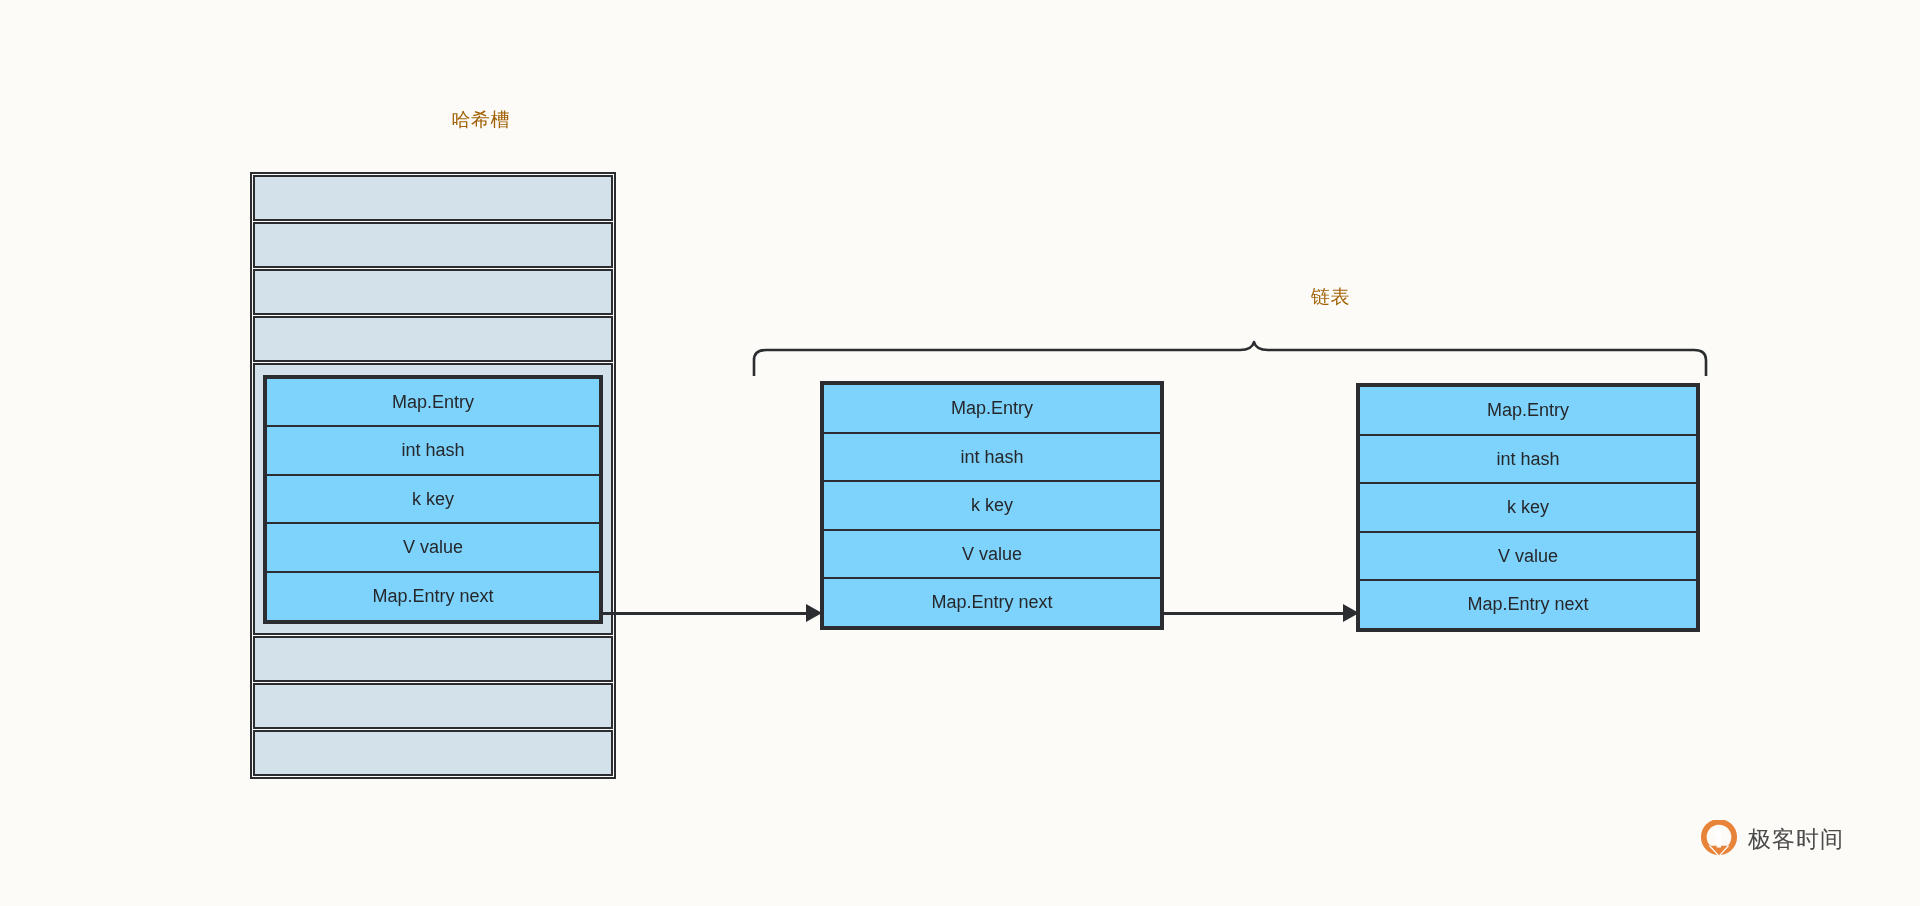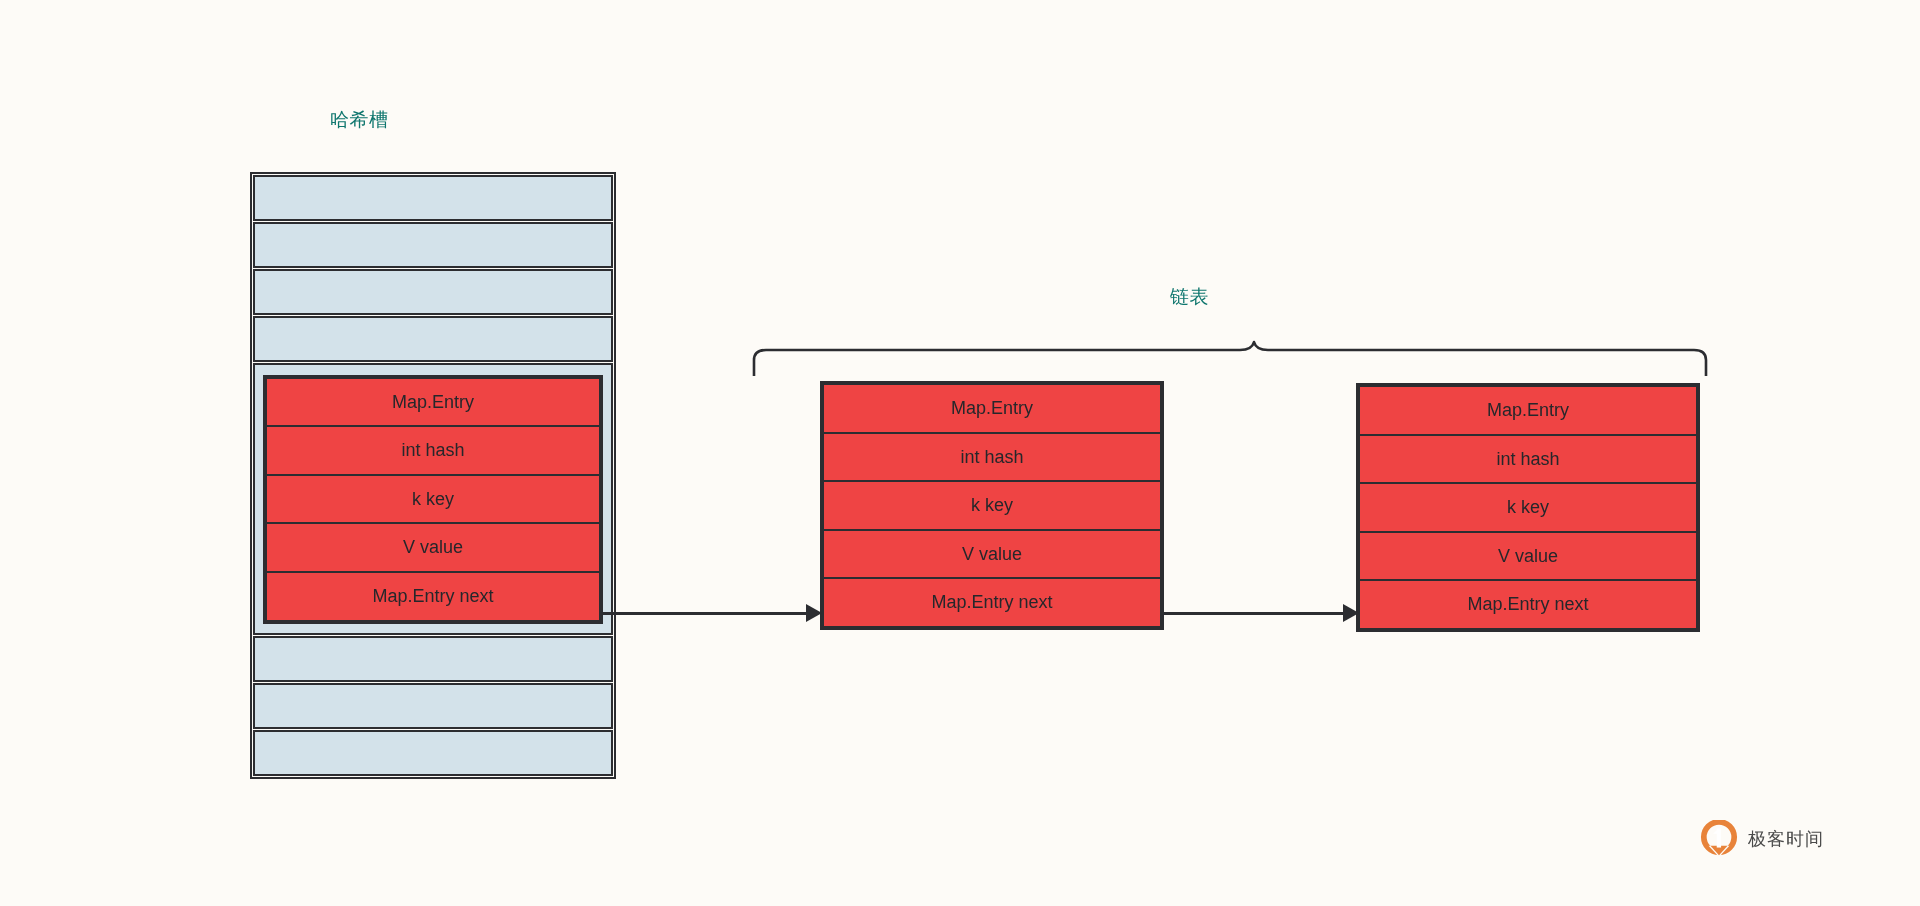--- a/index.html
+++ b/index.html
@@ -19,24 +19,24 @@
     left: 0;
     top: 0;
     width: 1920px;
     height: 906px;
   }
 
   
   .diagram-label {
     position: absolute;
     font-size: 19px;
-    color: #0f766e;
+    color: #a16207;
     white-space: nowrap;
     letter-spacing: 0.5px;
-    text-align: left;
+    text-align: right;
   }
   #label-hash-slot {
     left: 330px;
     top: 107px;
     width: 180px;
   }
   #label-linked-list {
     left: 1170px;
     top: 284px;
     width: 180px;
@@ -77,21 +77,21 @@
   }
   .entry-box.free {
     position: absolute;
     width: 344px;
   }
   #entry-box-2 { left: 820px; top: 381px; }
   #entry-box-3 { left: 1356px; top: 383px; }
 
   .entry-row {
     height: 51px;
-    background: #ef4444;
+    background: #7dd3fc;
     border: 2.5px solid #2c2d31;
     box-sizing: border-box;
     margin-top: -2.5px;
     display: flex;
     align-items: center;
     justify-content: center;
     font-size: 18px;
     color: #26272b;
     white-space: nowrap;
   }
@@ -133,21 +133,21 @@
     display: flex;
     align-items: center;
     gap: 10px;
   }
   #watermark-logo {
     width: 38px;
     height: 38px;
     flex: 0 0 38px;
   }
   #watermark-text {
-    font-size: 18px;
+    font-size: 23px;
     color: #4a4a4a;
     letter-spacing: 1px;
     font-weight: 500;
     white-space: nowrap;
   }
 </style>
 </head>
 <body>
 
 <div id="canvas">

